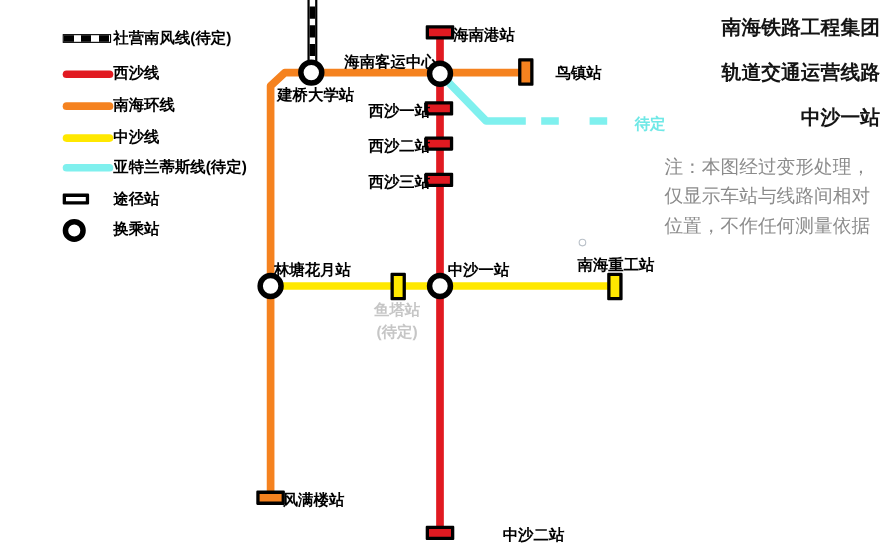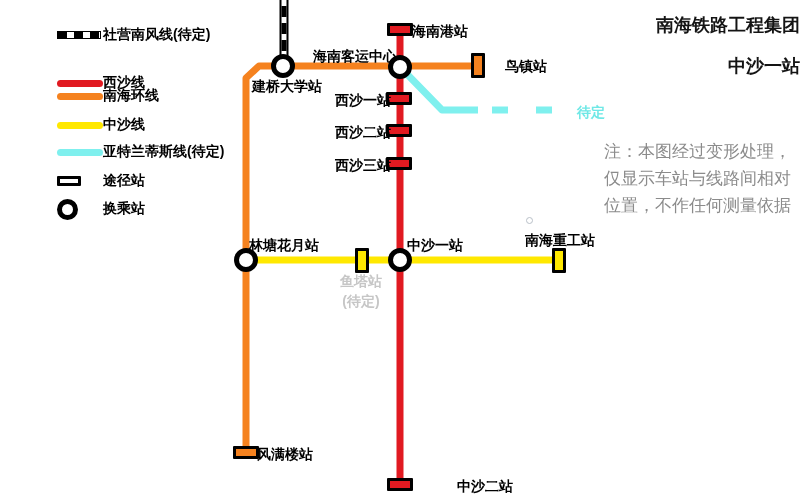--- a/index.html
+++ b/index.html
@@ -113,21 +113,21 @@
         <div>中沙二站</div>
       </div>
     </div>
 
   <div class="lrow" style="top:26px">
     <span class="sym">
         <span class="swatch-railway"></span>
       </span>
     <span class="llabel">社营南风线(待定)</span>
   </div>
-  <div class="lrow" style="top:74px">
+  <div class="lrow" style="top:58px">
     <span class="sym">
         <span class="swatch-line" style="background: rgb(225, 26, 33);"></span>
       </span>
     <span class="llabel">西沙线</span>
   </div>
   <div class="lrow" style="top:87px">
     <span class="sym">
         <span class="swatch-line" style="background: rgb(245, 130, 31);"></span>
       </span>
     <span class="llabel">南海环线</span>
@@ -152,20 +152,21 @@
   </div>
   <div class="lrow" style="top:200px">
     <span class="sym">
         <span class="swatch-transfer"></span>
       </span>
     <span class="llabel">换乘站</span>
   </div>
 
   <div class="title">
     <div>南海铁路工程集团</div>
+    <div>轨道交通运营线路</div>
     <div>中沙一站</div>
   </div>
 
   <div class="note">
     <div>注：本图经过变形处理，</div>
     <div>仅显示车站与线路间相对</div>
     <div>位置，不作任何测量依据</div>
   </div>
 
   <div class="pend-label" style="color: rgb(111, 232, 230);">待定</div>

